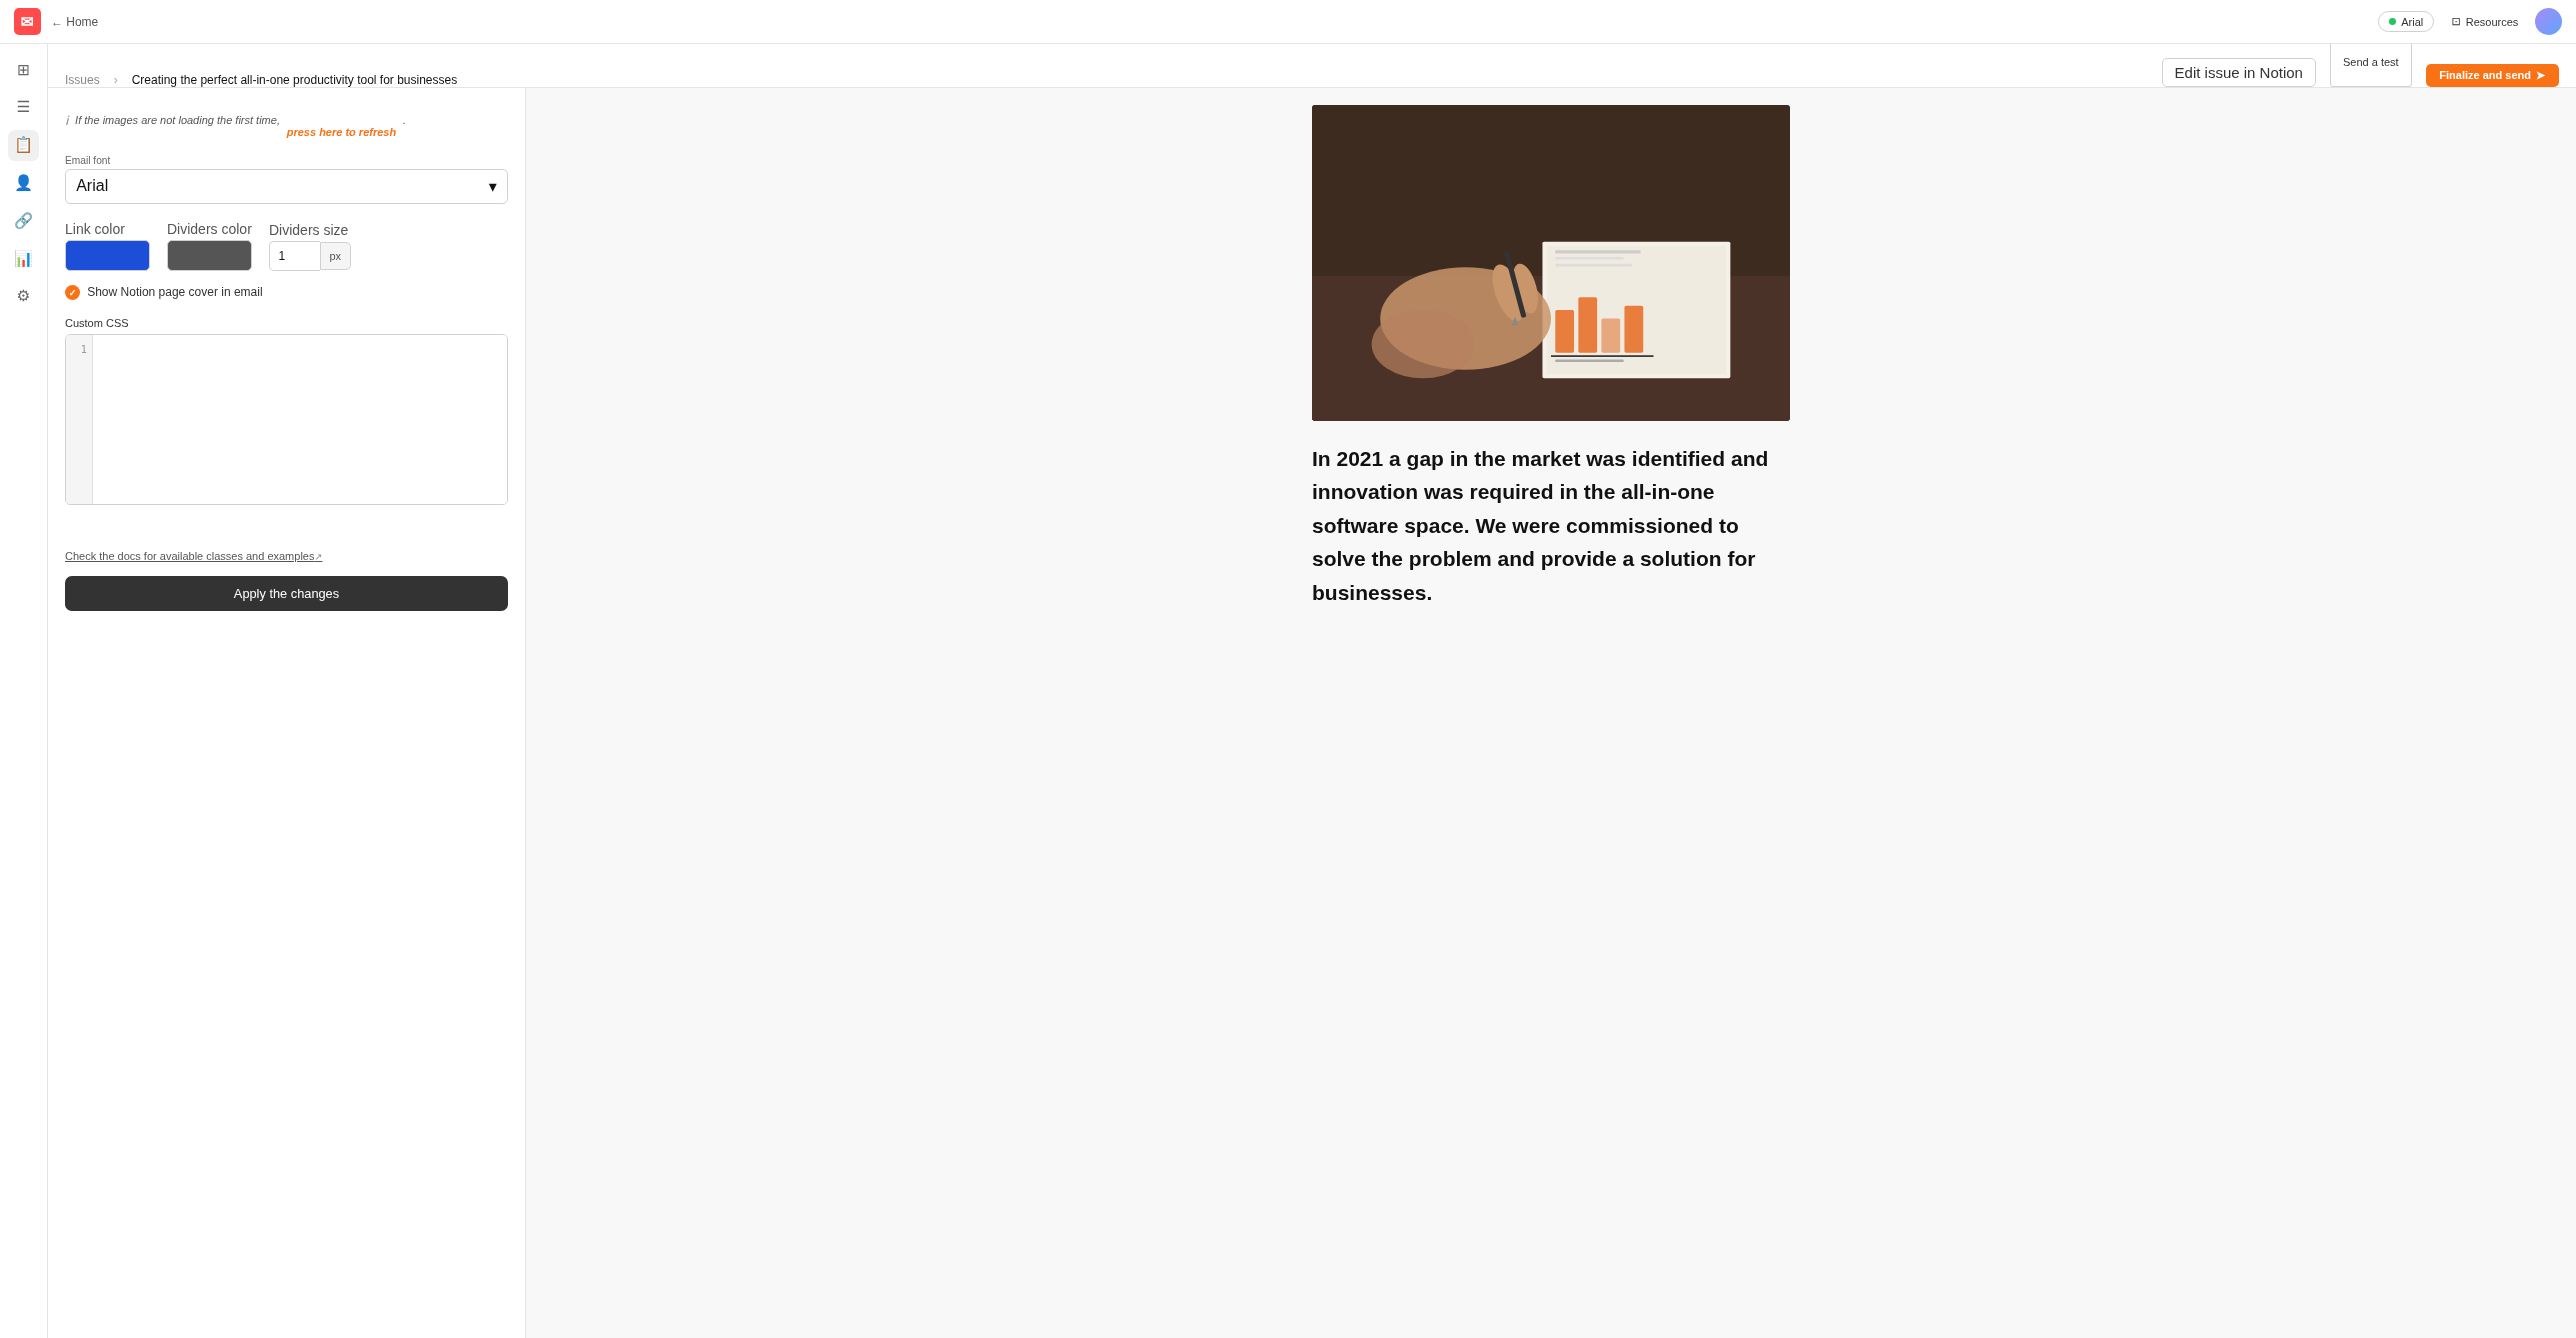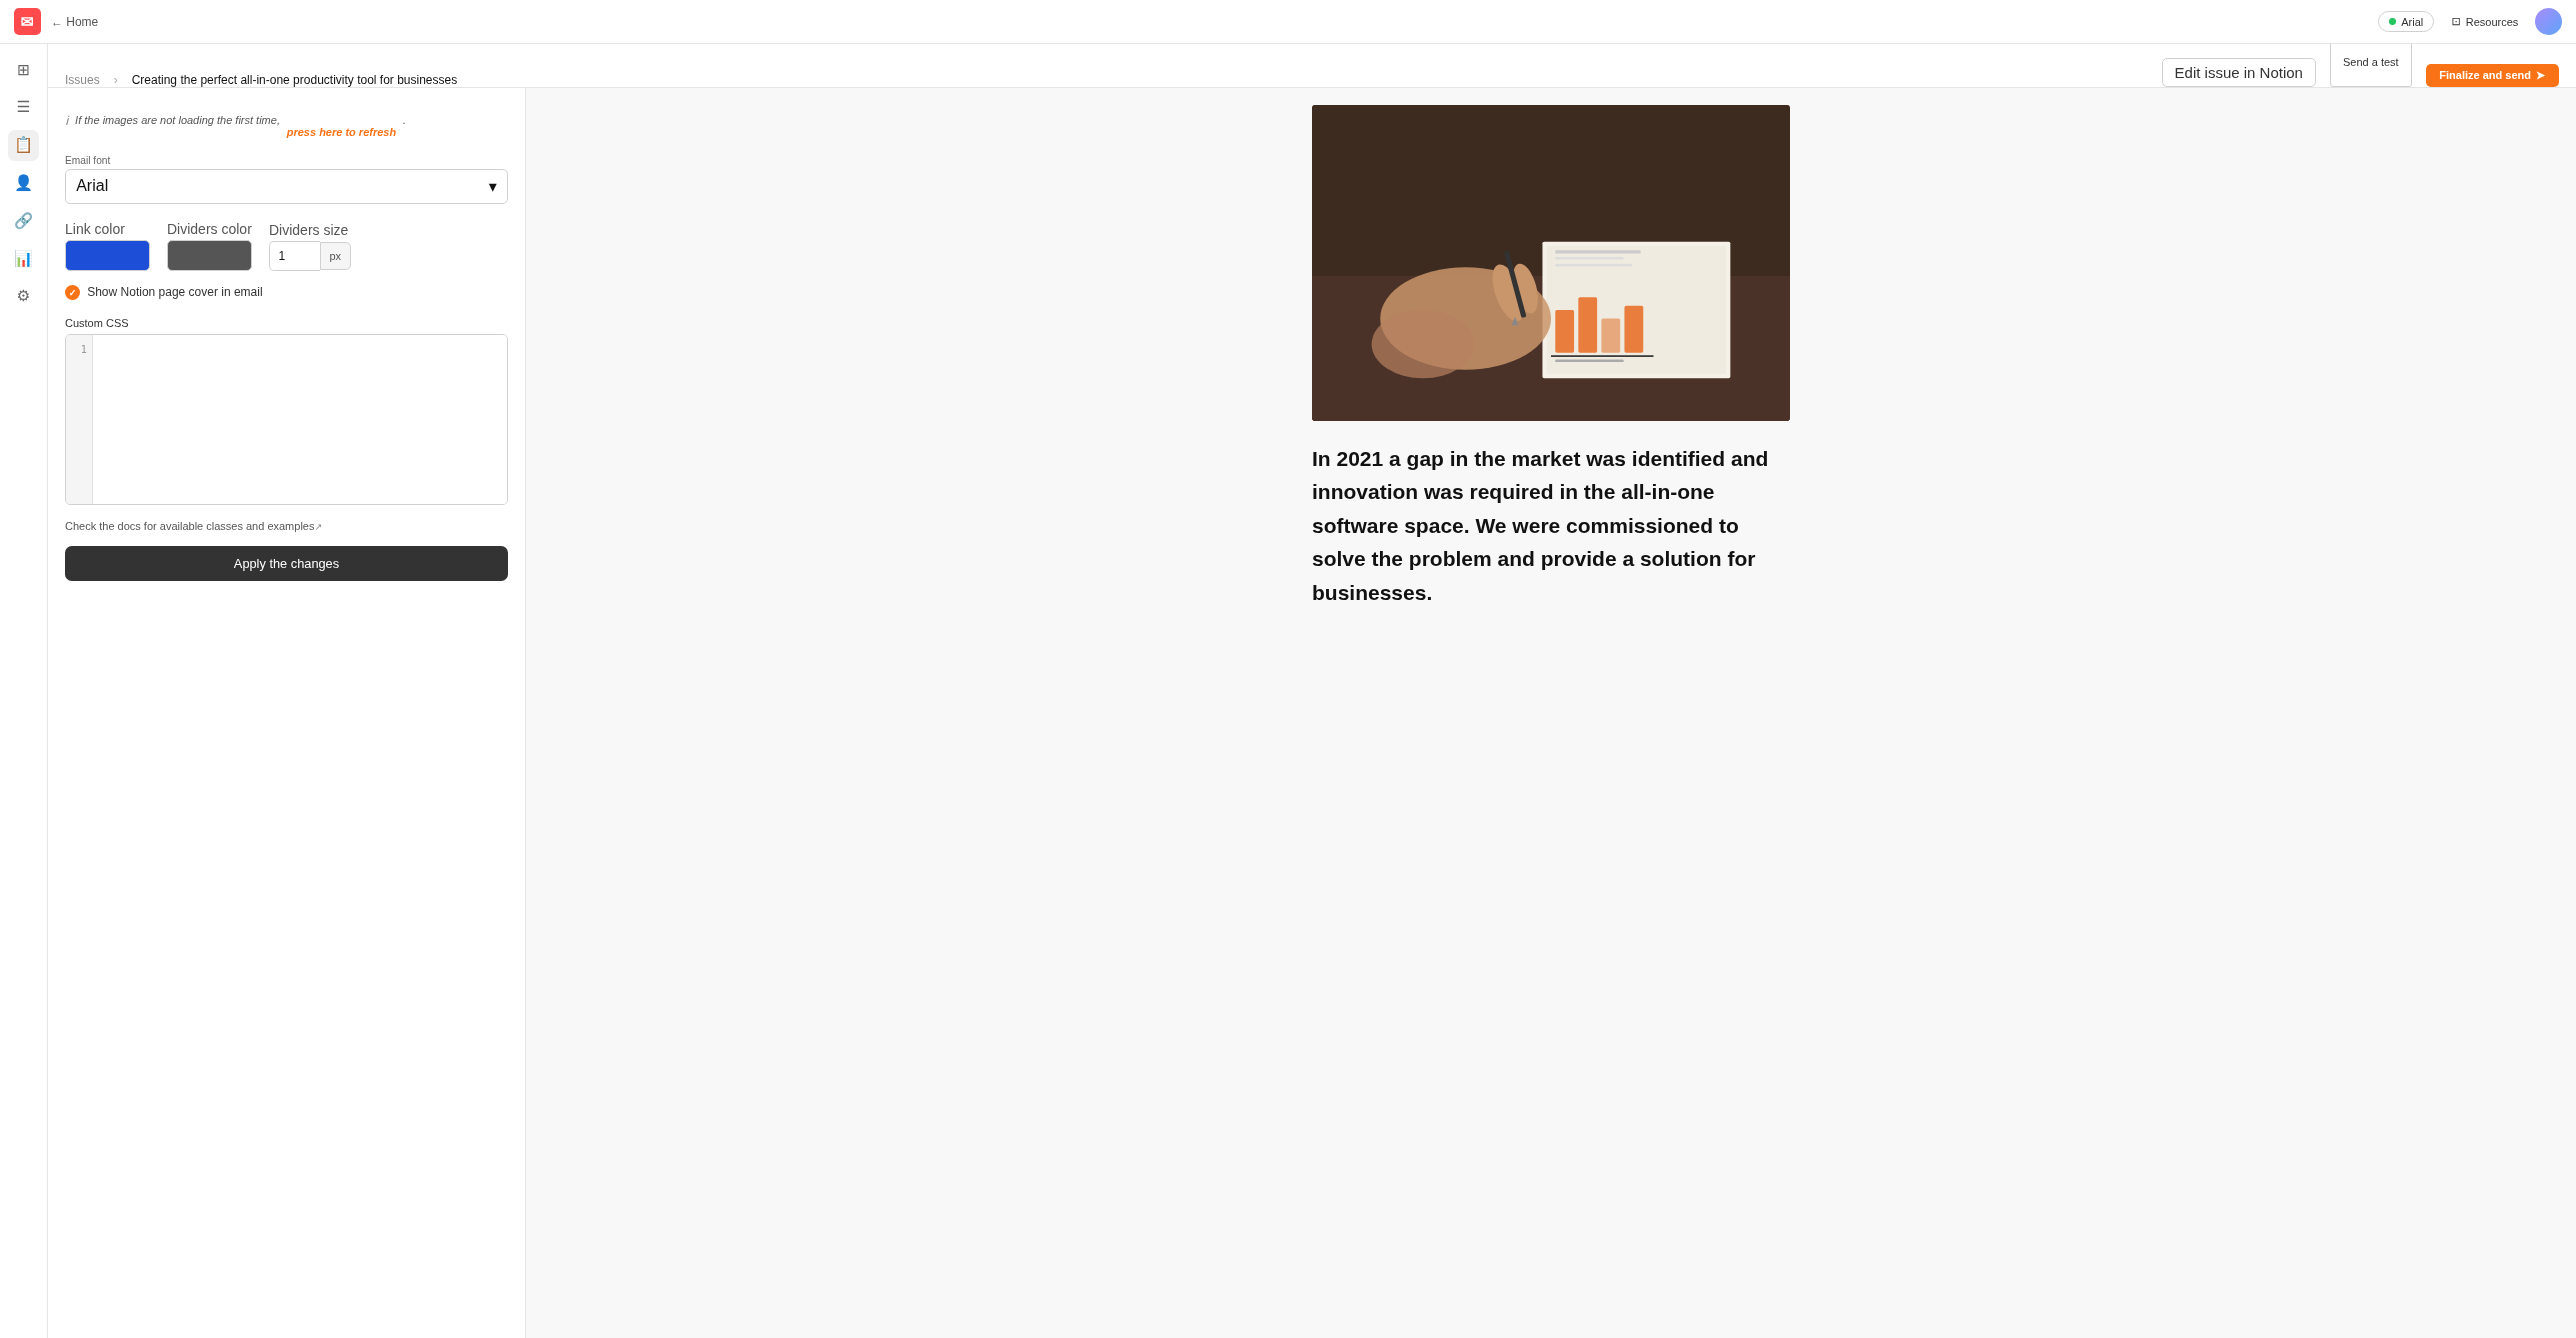--- a/index.html
+++ b/index.html
@@ -241,23 +241,25 @@
       border: none;
       outline: none;
       resize: none;
       color: #111;
       line-height: 1.6;
     }
 
     .docs-link {
       font-size: 11px;
       color: #555;
+      text-decoration: underline;
       cursor: pointer;
       display: flex; align-items: center; gap: 0;
       margin-bottom: 13.7px;
+      margin-top: 30px;
     }
     .external-icon { font-size: 9.4px; color: #888; }
 
     .btn-apply {
       width: 100%;
       background: #333;
       color: #fff;
       border: none;
       border-radius: 6.8px;
       padding: 10.2px;

